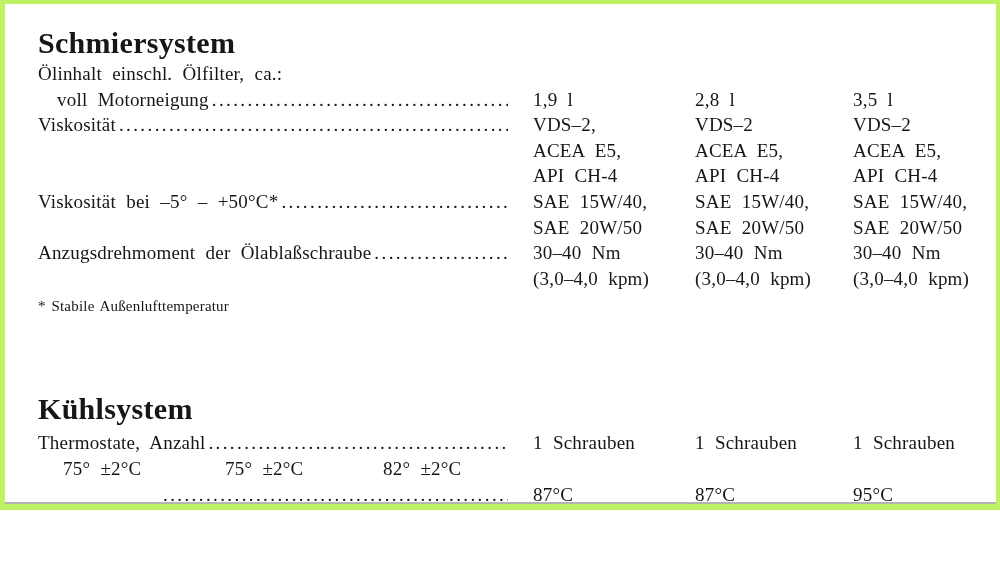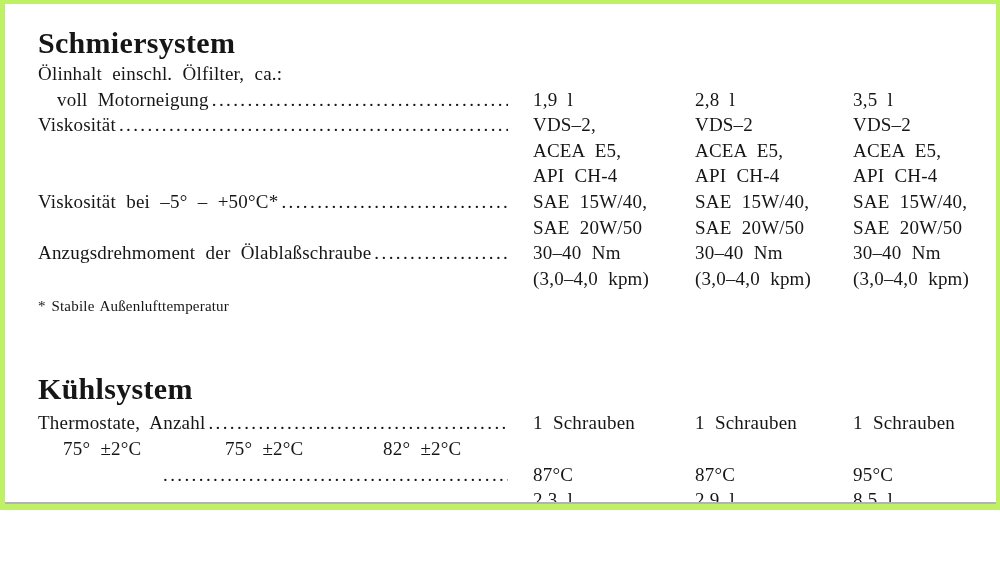--- a/index.html
+++ b/index.html
@@ -11,21 +11,21 @@
   }
   .sheet{
     position:absolute;left:5px;top:4px;right:4px;bottom:6px;
     background:#ffffff;border-bottom:2px solid #b3b3b3;
     box-sizing:border-box;padding:0 18px 0 33px;overflow:hidden;
   }
   .h1{
     font-size:30px;line-height:30px;font-weight:700;letter-spacing:.3px;
     margin:24px 0 3px;
   }
-  .h1.second{margin:58px 0 6px;}
+  .h1.second{margin:78px 0 6px;}
   .row{display:flex;align-items:baseline;font-size:19px;line-height:25.6px;
        letter-spacing:.2px;word-spacing:.28em;}
   .lbl{width:470px;display:flex;align-items:baseline;box-sizing:border-box;text-align:right;}
   .lt{white-space:nowrap;}
   .ind1{padding-left:19px;}
   .ind2{padding-left:122px;}
   .leader{flex:1;overflow:hidden;white-space:nowrap;margin-left:3px;
           letter-spacing:2.4px;word-spacing:0;}
   .leader::after{content:"..................................................................................................................";}
   .v{box-sizing:border-box;white-space:nowrap;}

